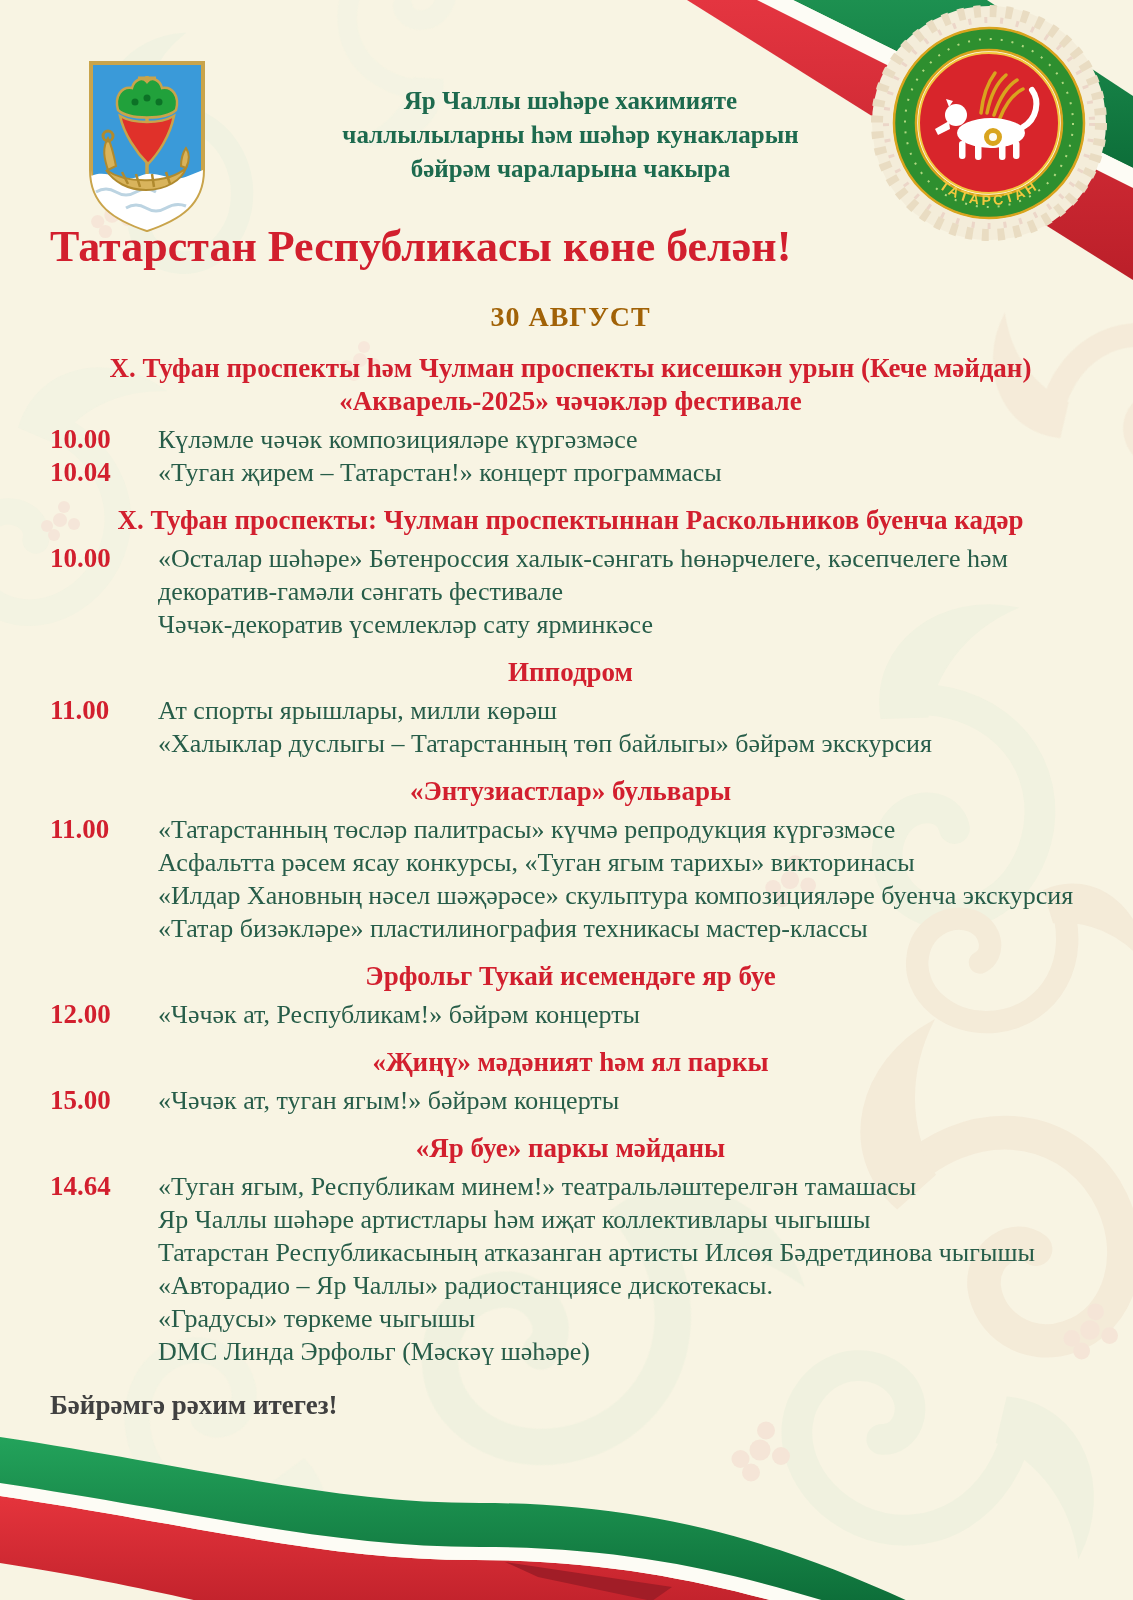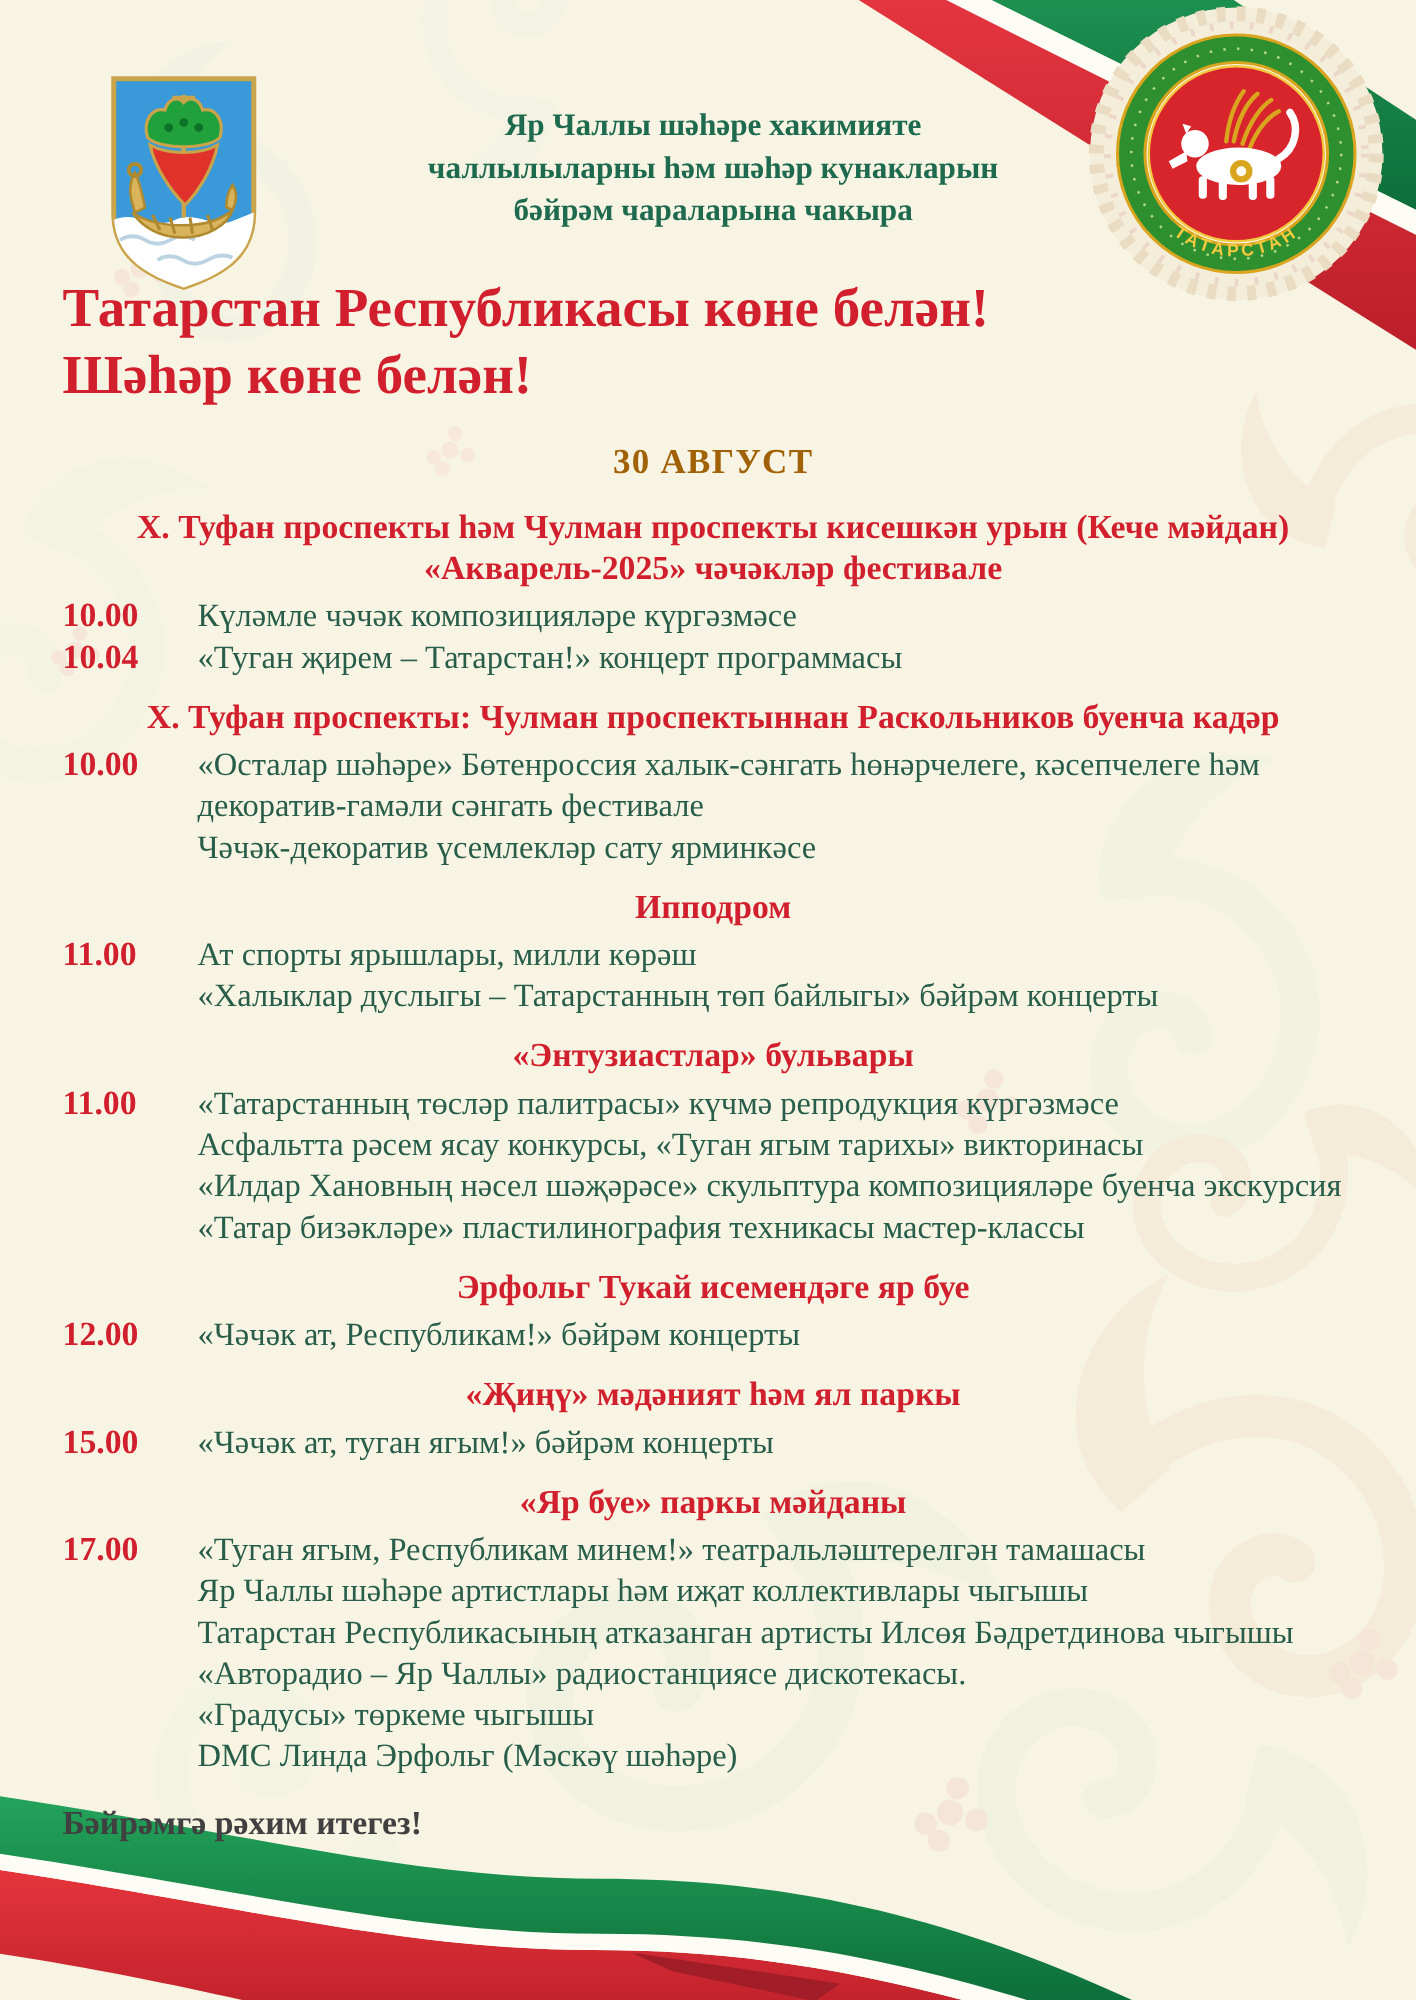--- a/index.html
+++ b/index.html
@@ -176,21 +176,20 @@
   <div class="content">
 
     <div class="intro">
       <p>Яр Чаллы шәһәре хакимияте</p>
       <p>чаллылыларны һәм шәһәр кунакларын</p>
       <p>бәйрәм чараларына чакыра</p>
     </div>
 
     <h1 class="title">
       <span>Татарстан Республикасы көне белән!</span>
-      <span>Шәһәр көне белән!</span>
     </h1>
 
     <div class="date">30 АВГУСТ</div>
 
     <section class="sec">
       <h2 class="sec-head">
         <span>Х. Туфан проспекты һәм Чулман проспекты кисешкән урын (Кече мәйдан)</span>
         <span>«Акварель-2025» чәчәкләр фестивале</span>
       </h2>
       <div class="event">
@@ -221,21 +220,21 @@
     </section>
 
     <section class="sec">
       <h2 class="sec-head">
         <span>Ипподром</span>
       </h2>
       <div class="event">
         <div class="time">11.00</div>
         <div class="lines">
           <p>Ат спорты ярышлары, милли көрәш</p>
-          <p>«Халыклар дуслыгы – Татарстанның төп байлыгы» бәйрәм концерты</p>
+          <p>«Халыклар дуслыгы – Татарстанның төп байлыгы» бәйрәм экскурсия</p>
         </div>
       </div>
     </section>
 
     <section class="sec">
       <h2 class="sec-head">
         <span>«Энтузиастлар» бульвары</span>
       </h2>
       <div class="event">
         <div class="time">11.00</div>
@@ -270,21 +269,21 @@
             <p>«Чәчәк ат, туган ягым!» бәйрәм концерты</p>
           </div>
       </div>
     </section>
 
     <section class="sec">
       <h2 class="sec-head">
         <span>«Яр буе» паркы мәйданы</span>
       </h2>
       <div class="event">
-        <div class="time">17.00</div>
+        <div class="time">14.64</div>
         <div class="lines">
           <p>«Туган ягым, Республикам минем!» театральләштерелгән тамашасы</p>
           <p>Яр Чаллы шәһәре артистлары һәм иҗат коллективлары чыгышы</p>
           <p>Татарстан Республикасының атказанган артисты Илсөя Бәдретдинова чыгышы</p>
           <p>«Авторадио – Яр Чаллы» радиостанциясе дискотекасы.</p>
           <p>«Градусы» төркеме чыгышы</p>
           <p>DMC Линда Эрфольг (Мәскәү шәһәре)</p>
         </div>
       </div>
     </section>

